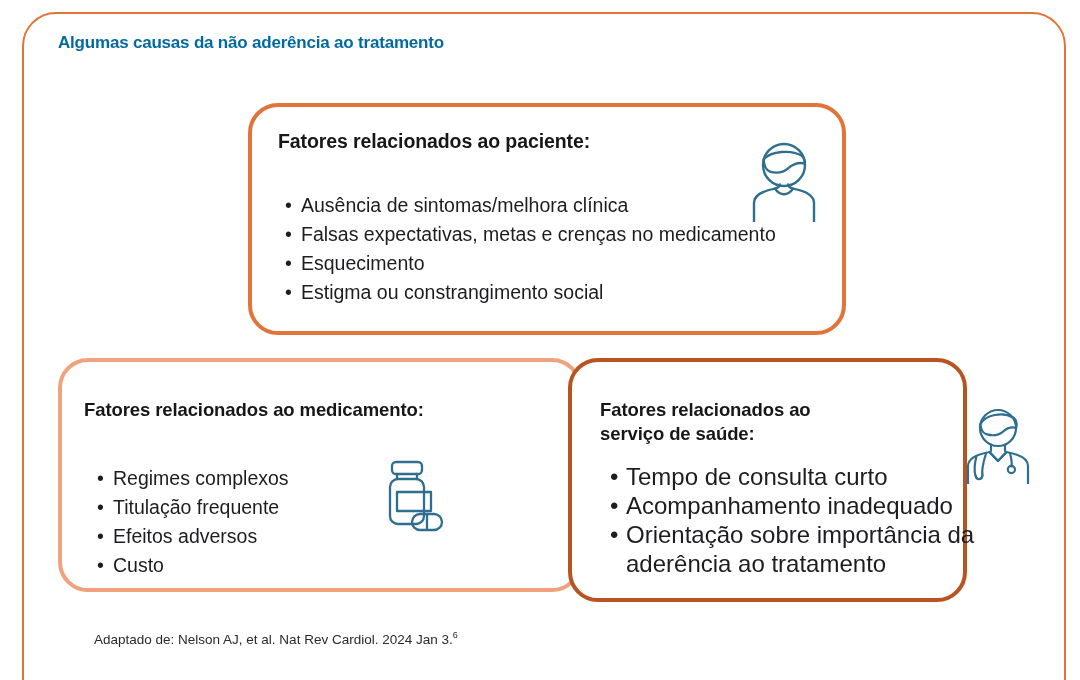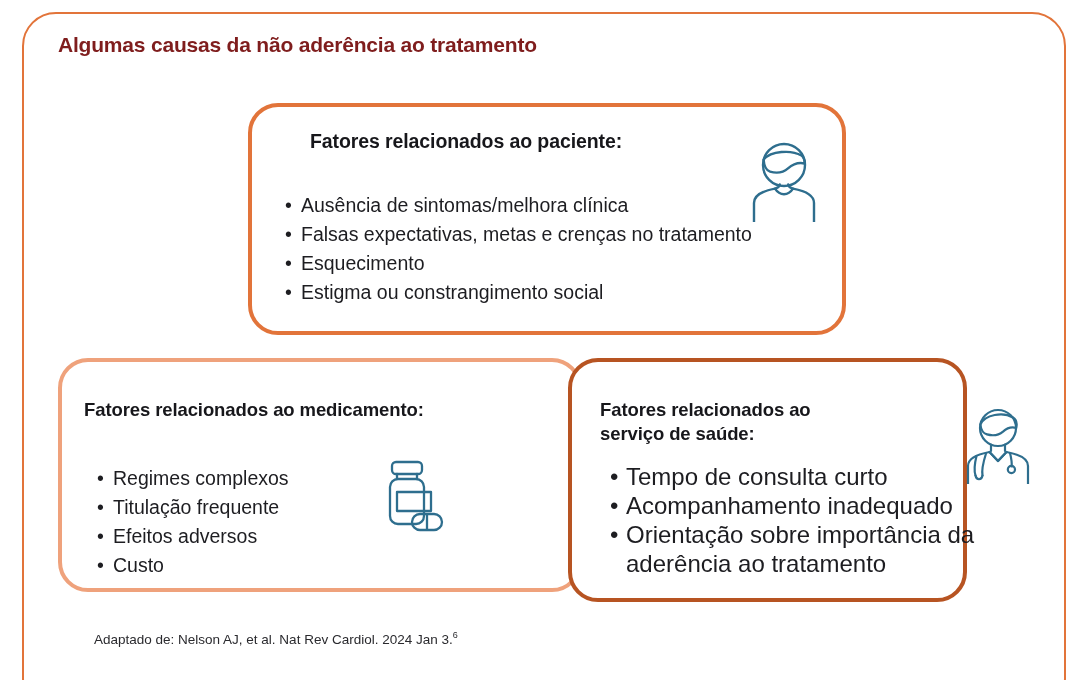--- a/index.html
+++ b/index.html
@@ -34,24 +34,24 @@
     border-radius: 34px;
     box-sizing: border-box;
     background: transparent;
   }
 
   
   .slide-title {
     position: absolute;
     left: 58px;
     top: 33px;
-    font-size: 21px;
+    font-size: 17px;
     font-weight: bold;
     letter-spacing: -0.2px;
-    color: #7f1d1d;
+    color: #0369a1;
     white-space: nowrap;
   }
 
   
   .card {
     position: absolute;
     box-sizing: border-box;
     background: #ffffff;
     border-radius: 30px;
   }
@@ -89,21 +89,20 @@
     left: 248px;
     top: 103px;
     width: 598px;
     height: 232px;
     border: 4px solid #E2743A;
   }
   #card-patient .card-heading {
     left: 26px;
     top: 22px;
     font-size: 19.5px;
-    margin-left: 32px;
   }
   #card-patient .bullets {
     left: 33px;
     top: 84px;
     font-size: 19.5px;
     line-height: 29px;
   }
 
   
   #card-medication {
@@ -184,21 +183,21 @@
   <div class="outer-frame"></div>
 
   <div class="slide-title">Algumas causas da não aderência ao tratamento</div>
 
   <div class="card" id="card-patient">
 
     <div class="card-heading">Fatores relacionados ao paciente:</div>
 
     <ul class="bullets">
       <li>Ausência de sintomas/melhora clínica</li>
-      <li>Falsas expectativas, metas e crenças no tratamento</li>
+      <li>Falsas expectativas, metas e crenças no medicamento</li>
       <li>Esquecimento</li>
       <li>Estigma ou constrangimento social</li>
     </ul>
 
     <div class="icon-wrap" id="icon-patient">
       <svg width="78" height="82" viewBox="0 0 78 82" fill="none" stroke="#2E6E8E" stroke-width="2.4" stroke-linecap="round" stroke-linejoin="round">
 
         <circle cx="39" cy="25" r="21"></circle>
 
         <path d="M18.6 19.5 C 26 11, 46 9.5, 56.5 15.5

